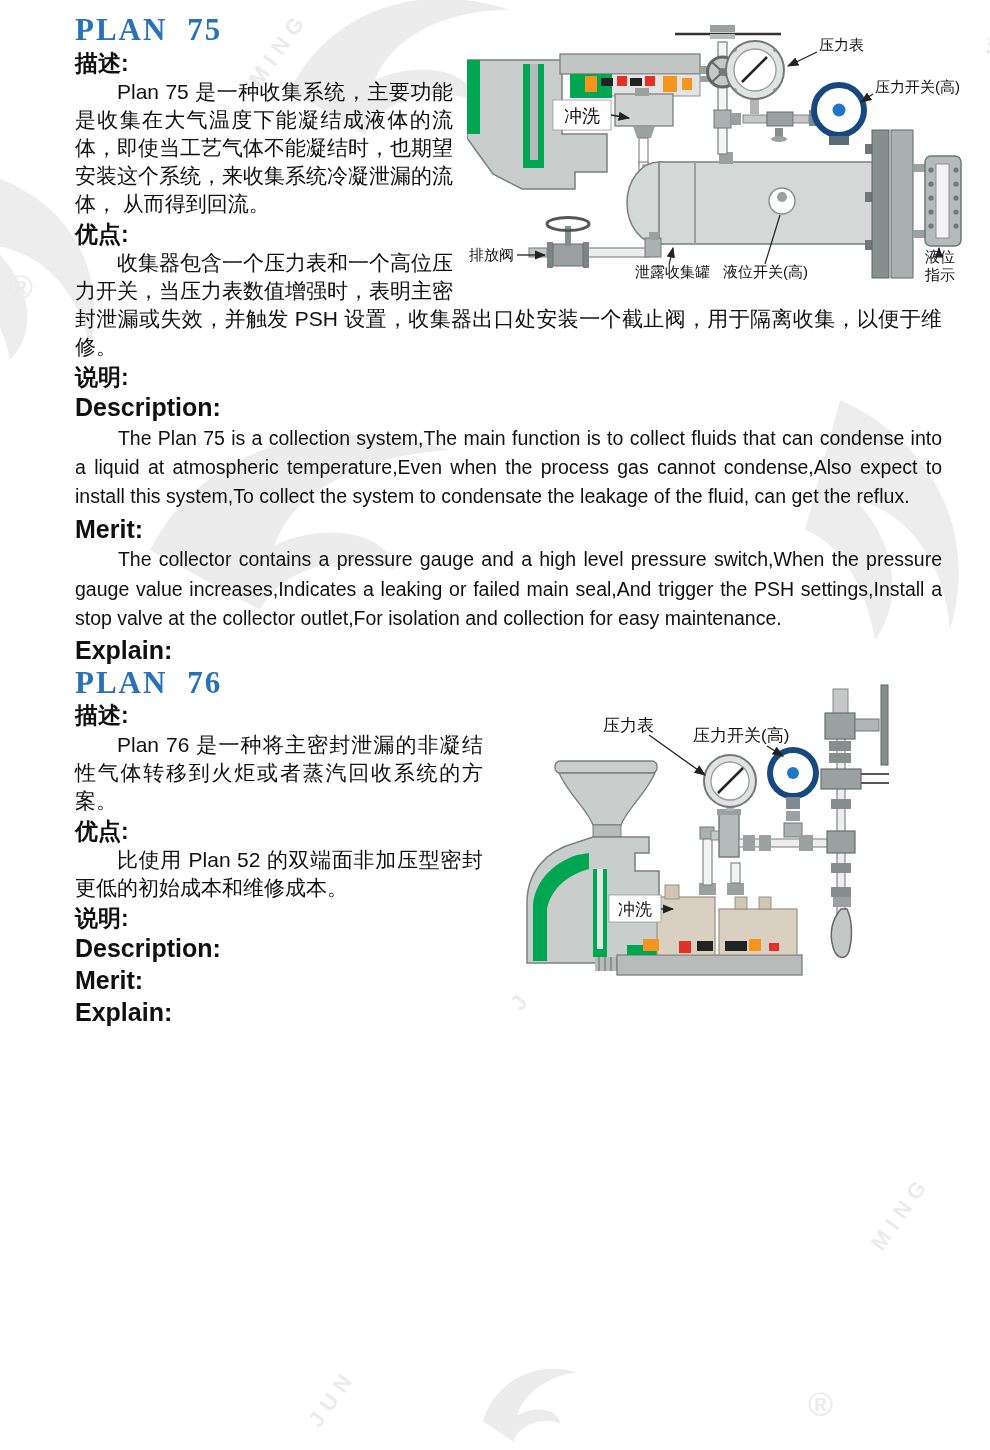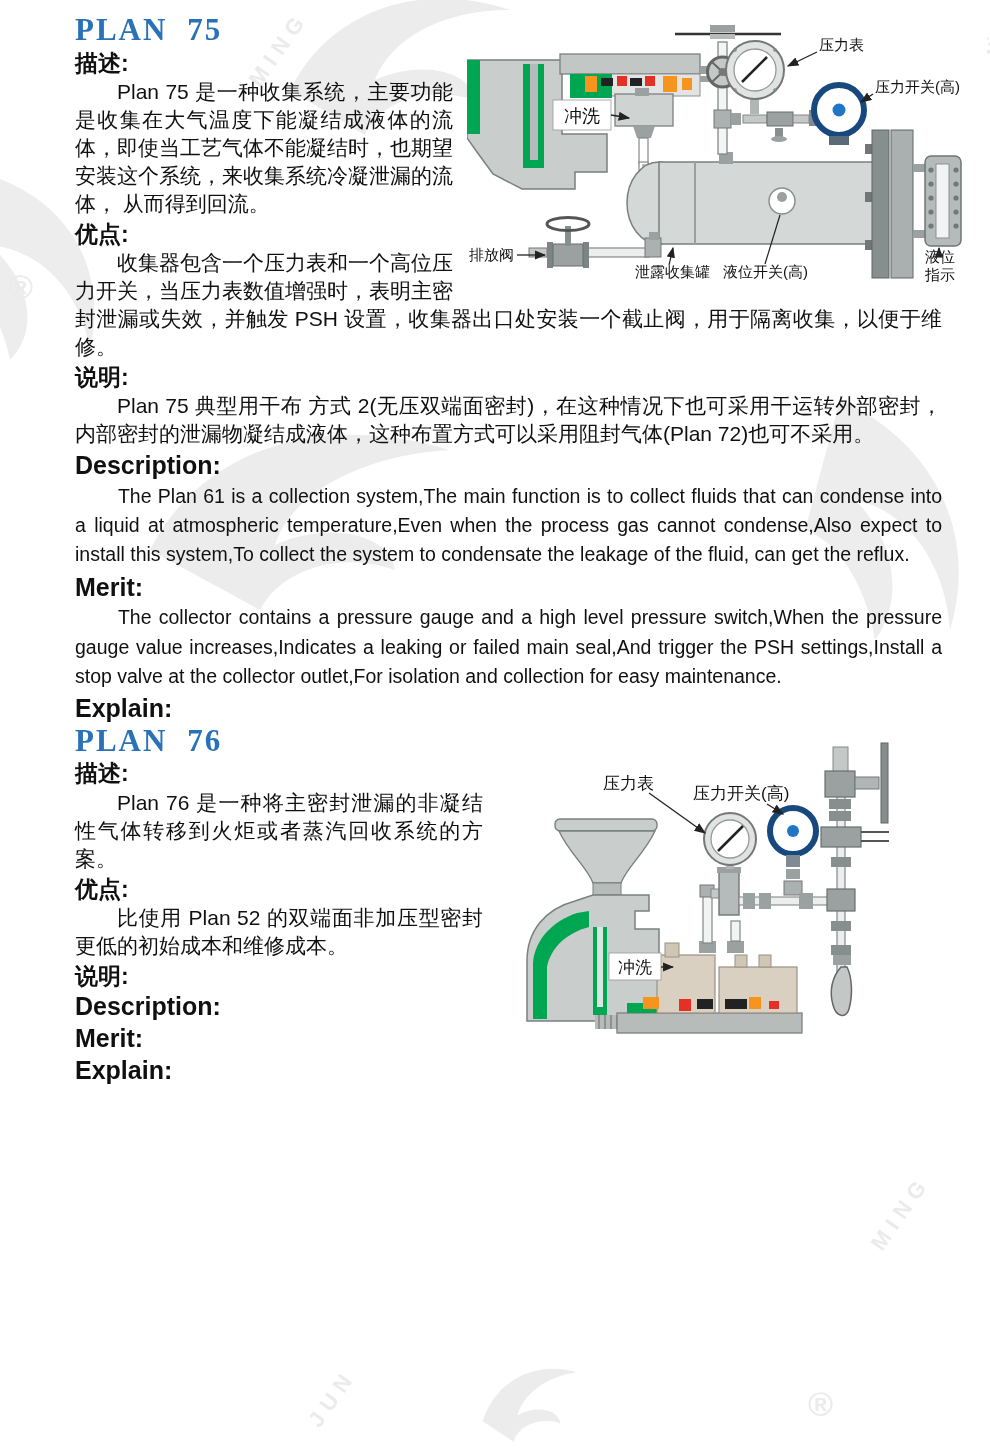--- a/index.html
+++ b/index.html
@@ -196,23 +196,22 @@
         <line x1="472" y1="240" x2="472" y2="234" stroke="#222" stroke-width="1.2" marker-end="url(#ah1)"></line>
       </g>
     </svg>
 
     <h1 class="plan-title">PLAN 75</h1>
     <h2 class="h-cn">描述:</h2>
     <p class="p-cn">Plan 75 是一种收集系统，主要功能是收集在大气温度下能凝结成液体的流体，即使当工艺气体不能凝结时，也期望安装这个系统，来收集系统冷凝泄漏的流体， 从而得到回流。</p>
     <h2 class="h-cn">优点:</h2>
     <p class="p-cn">收集器包含一个压力表和一个高位压力开关，当压力表数值增强时，表明主密封泄漏或失效，并触发 PSH 设置，收集器出口处安装一个截止阀，用于隔离收集，以便于维修。</p>
     <h2 class="h-cn">说明:</h2>
-    <p class="p-cn">Plan 75 典型用干布 方式 2(无压双端面密封)，在这种情况下也可采用干运转外部密封，内部密封的泄漏物凝结成液体，这种布置方式可以采用阻封气体(Plan 72)也可不采用。</p>
     <h2 class="h-en">Description:</h2>
-    <p class="p-en">The Plan 61 is a collection system,The main function is to collect fluids that can condense into a liquid at atmospheric temperature,Even when the process gas cannot condense,Also expect to install this system,To collect the system to condensate the leakage of the fluid, can get the reflux.</p>
+    <p class="p-en">The Plan 75 is a collection system,The main function is to collect fluids that can condense into a liquid at atmospheric temperature,Even when the process gas cannot condense,Also expect to install this system,To collect the system to condensate the leakage of the fluid, can get the reflux.</p>
     <h2 class="h-en">Merit:</h2>
     <p class="p-en">The collector contains a pressure gauge and a high level pressure switch,When the pressure gauge value increases,Indicates a leaking or failed main seal,And trigger the PSH settings,Install a stop valve at the collector outlet,For isolation and collection for easy maintenance.</p>
     <h2 class="h-en">Explain:</h2>
   </section>
 
   <section class="clearfix">
 
     <svg class="fig fig76" viewBox="0 0 490 320">
       <defs>
         <marker id="ah2" markerWidth="9" markerHeight="8" refX="8" refY="3.5" orient="auto">

